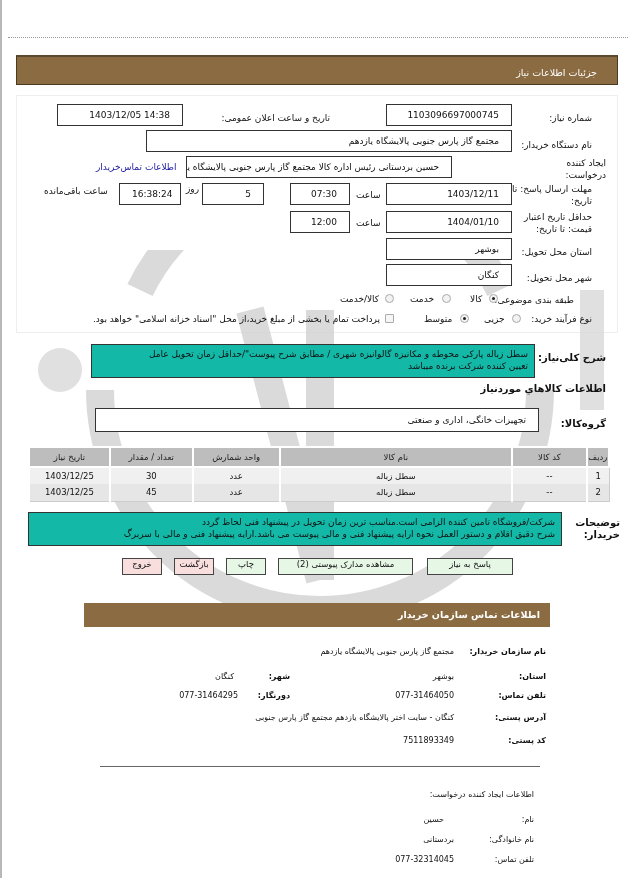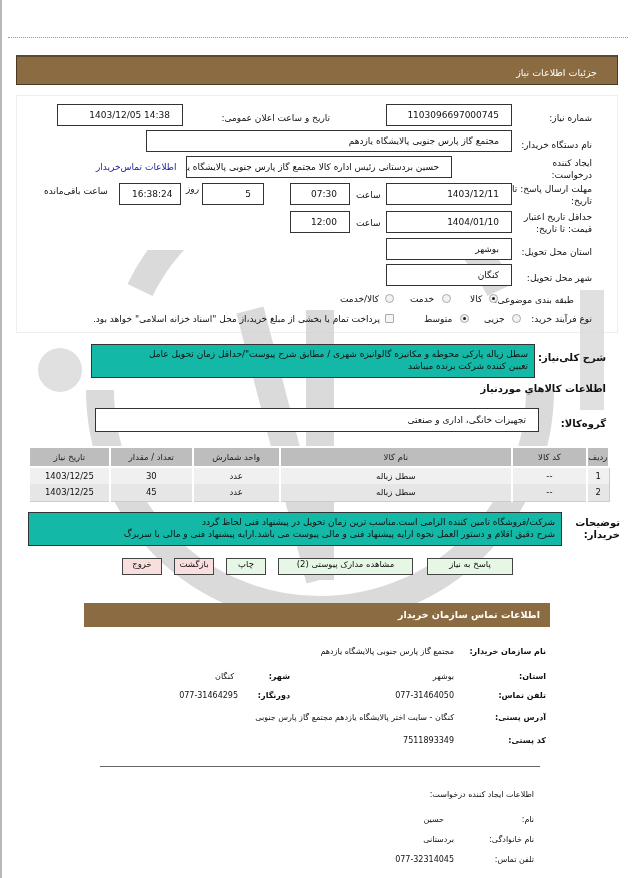--- a/index.html
+++ b/index.html
@@ -63,21 +63,21 @@
 </svg>
 
 <div class="lbl" style="right:42px; top:112px;">شماره نیاز:</div>
 <div class="box ltr" style="left:386px; top:104px; width:126px; height:22px;">1103096697000745</div>
 <div class="lbl" style="left:190px; top:112px; width:140px;">تاریخ و ساعت اعلان عمومی:</div>
 <div class="box ltr" style="left:57px; top:104px; width:126px; height:22px;">1403/12/05 14:38</div>
 
 <div class="lbl" style="right:42px; top:139px;">نام دستگاه خریدار:</div>
 <div class="box rtl" style="left:146px; top:130px; width:366px; height:22px;">مجتمع گاز پارس جنوبی پالایشگاه یازدهم</div>
 
-<div class="lbl" style="right:42px; top:157px; width:72px;text-align:right;">ایجاد کننده درخواست:</div>
+<div class="lbl" style="right:28px; top:157px; width:72px;text-align:right;">ایجاد کننده درخواست:</div>
 <div class="box rtl" style="left:186px; top:156px; width:266px; height:22px;">حسین بردستانی رئیس اداره کالا مجتمع گاز پارس جنوبی پالایشگاه یازدهم</div>
 <div class="link" style="left:96px; top:162px;">اطلاعات تماس‌خریدار</div>
 
 <div class="lbl" style="right:42px; top:183px; width:82px;">مهلت ارسال پاسخ: تا تاریخ:</div>
 <div class="box ltr" style="left:386px; top:183px; width:126px; height:22px;">1403/12/11</div>
 <div class="lbl" style="left:356px; top:189px;">ساعت</div>
 <div class="box ltr" style="left:290px; top:183px; width:60px; height:22px;">07:30</div>
 <div class="box ltr" style="left:202px; top:183px; width:62px; height:22px;">5</div>
 <div class="lbl" style="left:186px; top:183px;">روز</div>
 <div class="box ltr" style="left:119px; top:183px; width:62px; height:22px;">16:38:24</div>

